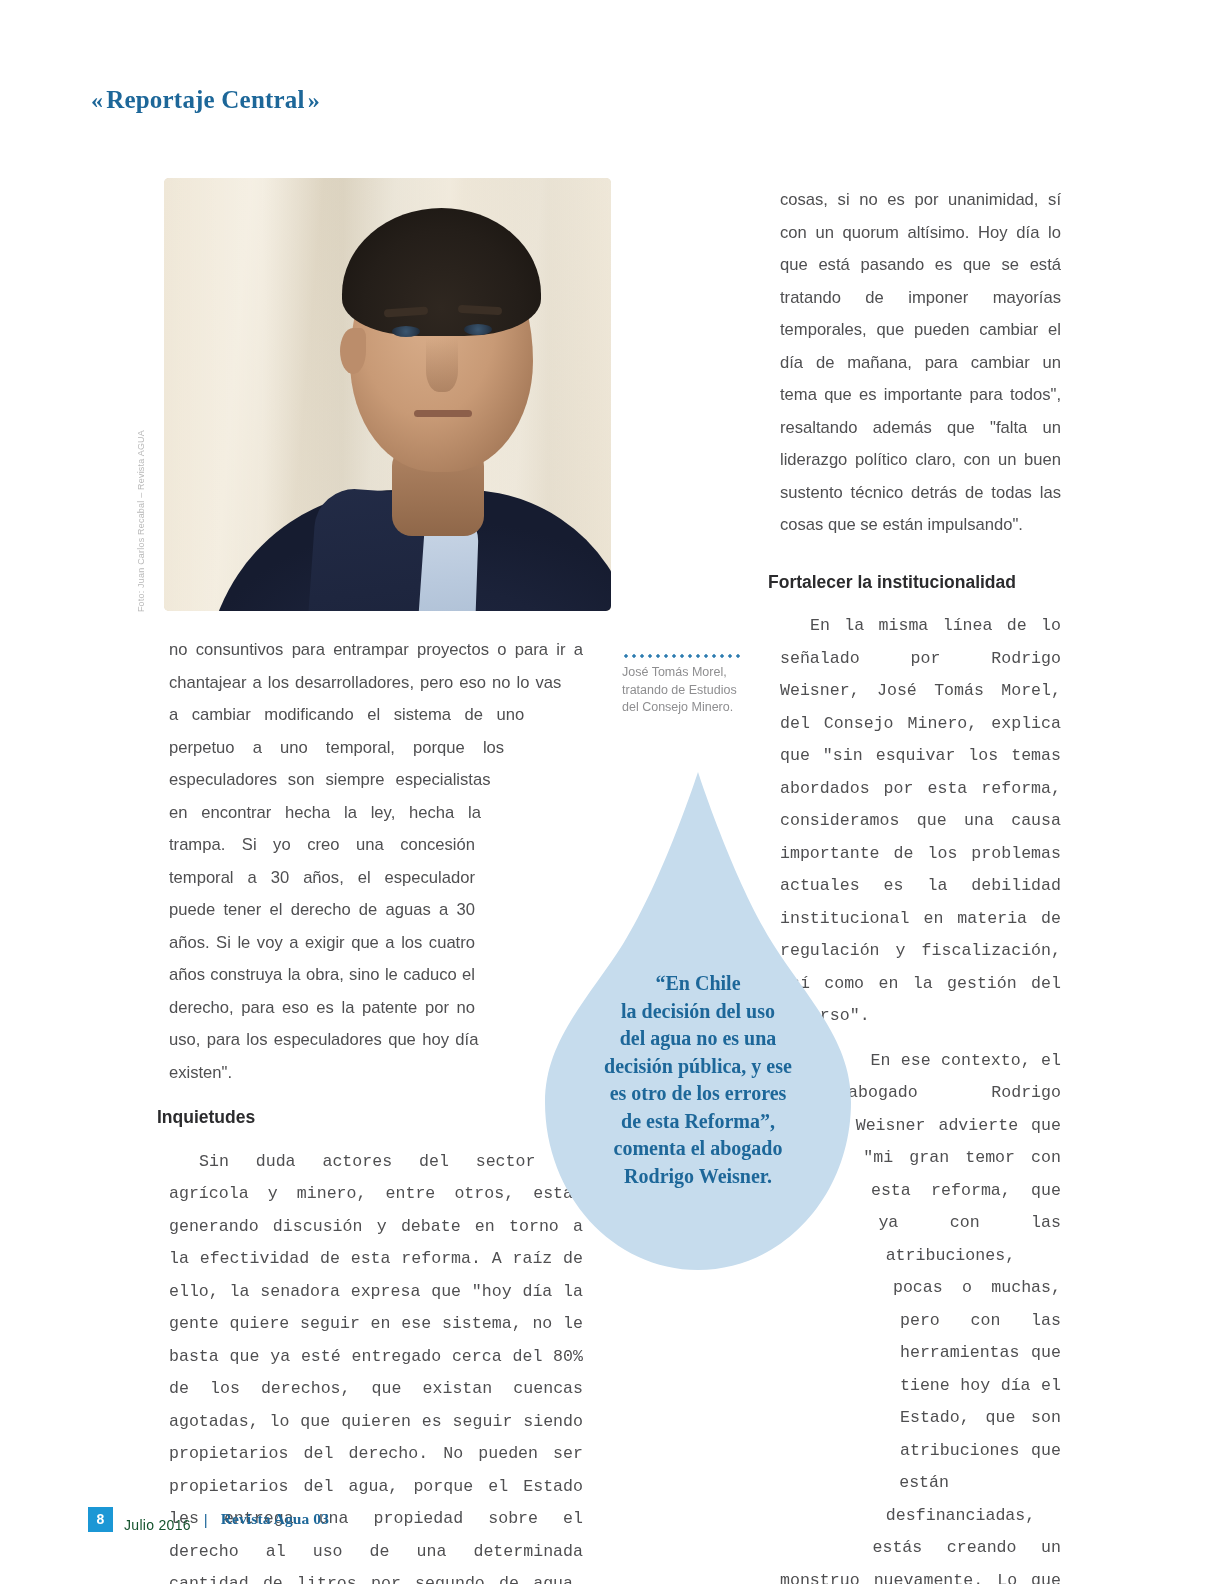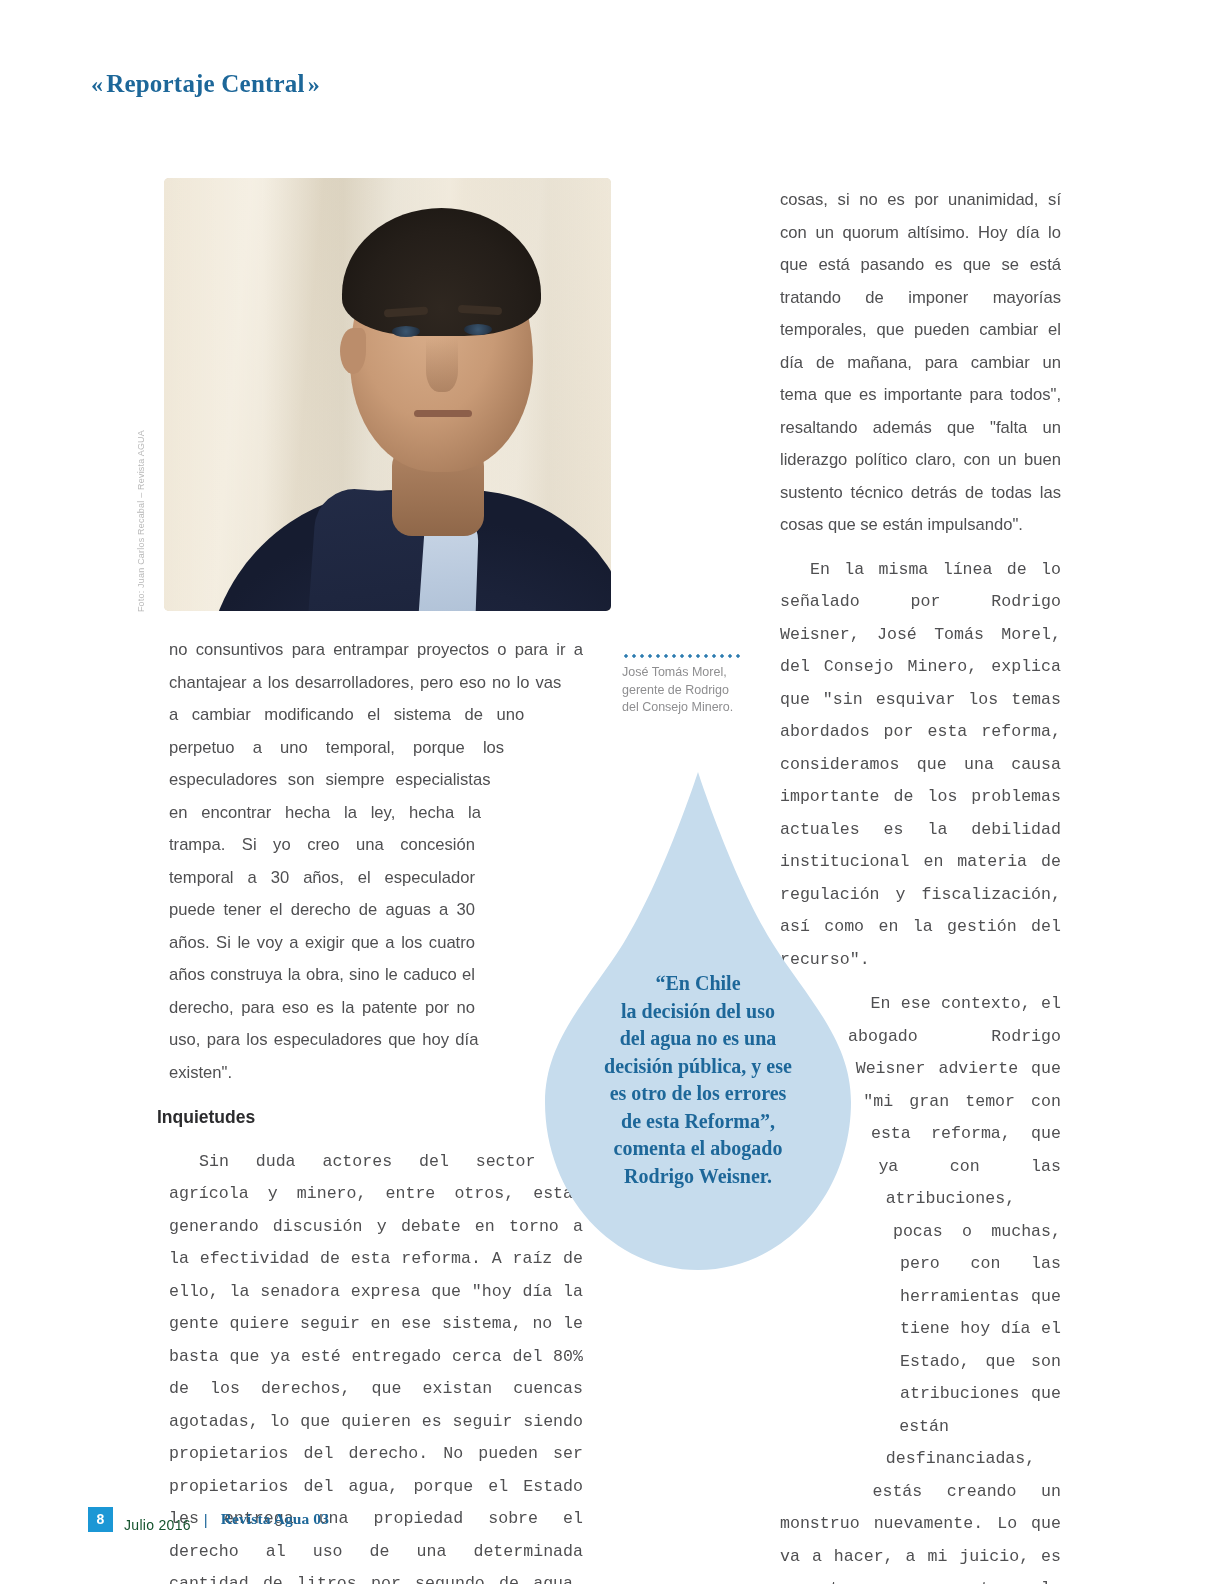--- a/index.html
+++ b/index.html
@@ -12,21 +12,21 @@
     height: 1584px;
     position: relative;
     font-family: "Liberation Sans", sans-serif;
     overflow: hidden;
   }
 
   
   .page-header {
     position: absolute;
     left: 88px;
-    top: 70px;
+    top: 86px;
     font-family: "Liberation Serif", serif;
     font-weight: bold;
     font-size: 25px;
     color: #1d6799;
     letter-spacing: 0.2px;
     white-space: nowrap;
   }
   .page-header .guill { font-size: 24px; padding: 0 3px; }
 
   
@@ -279,34 +279,35 @@
   <div class="eye r"></div>
   <div class="nose"></div>
   <div class="mouth"></div>
 </div>
 
 <div class="photo-credit">Foto: Juan Carlos Recabal – Revista AGUA</div>
 
 <div class="caption">
   <span class="dots"></span>
   <div>José Tomás Morel,</div>
-  <div>gerente de Rodrigo</div>
+  <div>tratando de Estudios</div>
   <div>del Consejo Minero.</div>
 </div>
 
 <div class="col" id="col-left">
   <div class="drop-cutout-left"></div>
   <p>no consuntivos para entrampar proyectos o para ir a chantajear a los desarrolladores, pero eso no lo vas a cambiar modificando el sistema de uno perpetuo a uno temporal, porque los especuladores son siempre especialistas en encontrar hecha la ley, hecha la trampa. Si yo creo una concesión temporal a 30 años, el especulador puede tener el derecho de aguas a 30 años. Si le voy a exigir que a los cuatro años construya la obra, sino le caduco el derecho, para eso es la patente por no uso, para los especuladores que hoy día existen".</p>
   <h3>Inquietudes</h3>
   <p class="indent">Sin duda actores del sector agrícola y minero, entre otros, están generando discusión y debate en torno a la efectividad de esta reforma. A raíz de ello, la senadora expresa que "hoy día la gente quiere seguir en ese sistema, no le basta que ya esté entregado cerca del 80% de los derechos, que existan cuencas agotadas, lo que quieren es seguir siendo propietarios del derecho. No pueden ser propietarios del agua, porque el Estado les entrega una propiedad sobre el derecho al uso de una determinada cantidad de litros por segundo de agua. Hoy día lo quieren seguir teniendo en propiedad privada, y eso significa que yo tomo el derecho de agua, aunque dicho recurso es un bien nacional de uso público, pero transformado en derecho se convierte en propiedad privada".</p>
   <p class="indent">Sin embargo, Rodrigo Weisner advierte que "cuando yo impulso una modificación tan importante como en materia de agua, mi objetivo al menos debería ser poder sacar las</p>
 </div>
 
 <div class="col" id="col-right">
   <p>cosas, si no es por unanimidad, sí con un quorum altísimo. Hoy día lo que está pasando es que se está tratando de imponer mayorías temporales, que pueden cambiar el día de mañana, para cambiar un tema que es importante para todos", resaltando además que "falta un liderazgo político claro, con un buen sustento técnico detrás de todas las cosas que se están impulsando".</p>
+  <h3 style="margin-top:24px">Fortalecer la institucionalidad</h3>
   <p class="indent">En la misma línea de lo señalado por Rodrigo Weisner, José Tomás Morel, del Consejo Minero, explica que "sin esquivar los temas abordados por esta reforma, consideramos que una causa importante de los problemas actuales es la debilidad institucional en materia de regulación y fiscalización, así como en la gestión del recurso".</p>
   <div class="drop-cutout-right"></div>
   <p class="indent"><span>En ese contexto, el abogado Rodrigo Weisner advierte que "mi gran temor con esta reforma, que ya con las atribuciones, pocas o muchas, pero con las herramientas que tiene hoy día el Estado, que son atribuciones que están desfinanciadas, estás creando un monstruo nuevamente. Lo que va a hacer, a mi juicio, es aumentar nuevamente la brecha, de tener más atribuciones, que si hoy día se cumple el 30%, probablemente con estas nuevas atribuciones vas a estar cumpliendo el 20%", agregando que "si fortaleciéramos las capacidades del Estado, por ejemplo otorgándole más plata, no solo a la Dirección General de Aguas, sino que a todas las instituciones públicas que ven el tema hídrico, probablemente los problemas de agua que se dicen se van a solucionar con esta reforma o no existirían o estarían en un porcentaje mucho menor".</span></p>
 </div>
 
 <div class="droplet">
   <svg width="306" height="498" viewBox="0 0 306 498" xmlns="http://www.w3.org/2000/svg" aria-hidden="true">
     <path d="M153 0 C153 0 118 108 78 172 C44 226 0 268 0 330 C0 423 68 498 153 498 C238 498 306 423 306 330 C306 268 262 226 228 172 C188 108 153 0 153 0 Z" fill="#c6dced"></path>
   </svg>
 </div>

